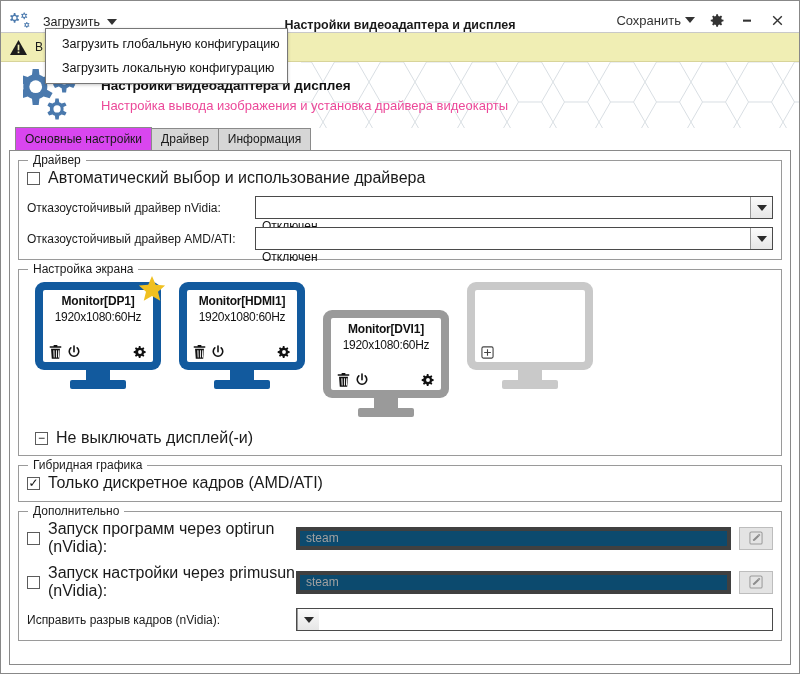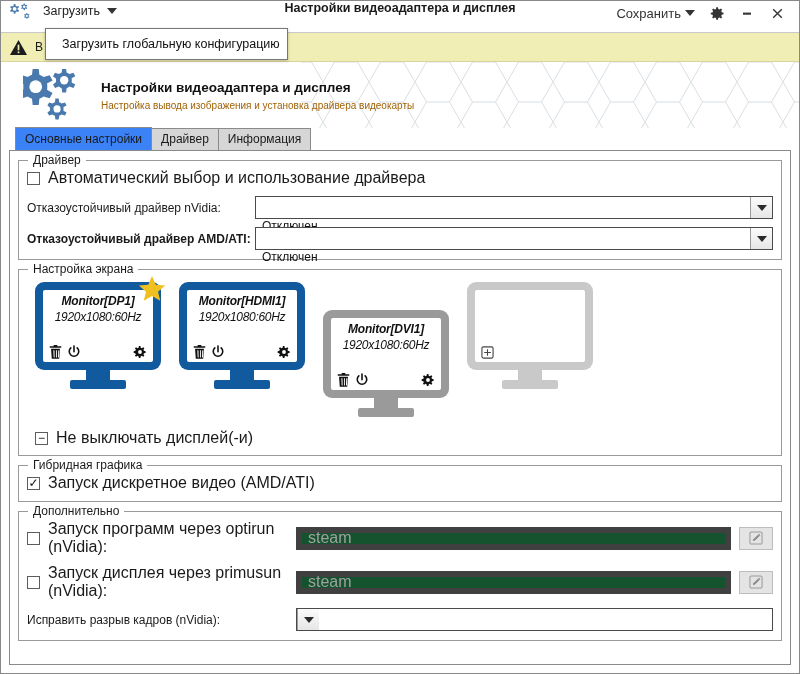--- a/index.html
+++ b/index.html
@@ -21,21 +21,21 @@
     background:#fff;
     display:flex; flex-direction:column;
     position:relative;
   }
 
   
   #titlebar {
     height:32px; flex:0 0 32px;
     background:#ffffff;
     border-bottom:1px solid #c9c9c9;
-    display:flex; align-items:flex-start;
+    display:flex; align-items:flex-end;
     padding:0 8px 0 6px;
     position:relative;
     z-index:40;
   }
   .tb-appicon { width:26px; height:22px; display:flex; align-items:center; justify-content:center; }
   .tb-menu {
     display:flex; align-items:center; gap:7px;
     padding:3px 6px; margin-left:4px;
     cursor:pointer; font-size:12.5px; color:#222;
   }
@@ -86,21 +86,21 @@
     flex:0 0 66px; height:66px;
     position:relative; overflow:hidden;
     background:#ffffff;
     display:flex; align-items:center;
     padding-left:22px; gap:16px;
     z-index:5;
   }
   #hexpattern { position:absolute; inset:0; opacity:.55; pointer-events:none; }
   .banner-txt { position:relative; z-index:2; }
   .banner-title { font-size:13.5px; font-weight:600; color:#111; margin-bottom:5px; }
-  .banner-sub { font-size:10px; color:#a16207; }
+  .banner-sub { font-size:13px; color:#ec4899; }
   .banner-icon { position:relative; z-index:2; width:62px; height:52px; }
 
   
   #tabstrip {
     flex:0 0 22px; height:22px;
     display:flex; align-items:flex-end;
     padding-left:14px;
     position:relative; z-index:6;
     background:transparent;
   }
@@ -109,21 +109,21 @@
     padding:0 9px;
     font-size:12px;
     border:1px solid #8a8a8a;
     border-bottom:none;
     background:#d6d6d6;
     margin-right:-1px;
     cursor:pointer;
     position:relative;
     color:#1a1a1a;
   }
-  .tab.active { background:#3b82f6; z-index:3; height:23px; line-height:22px; }
+  .tab.active { background:#d946ef; z-index:3; height:23px; line-height:22px; }
 
   
   #content {
     flex:1 1 auto;
     border:1px solid #8a8a8a;
     margin:0 8px 8px 8px;
     background:#fff;
     padding:9px 8px 6px 8px;
     position:relative;
     overflow:hidden;
@@ -167,39 +167,38 @@
     border-left:1px solid #9a9a9a;
     background:linear-gradient(#fbfbfb,#e6e6e6);
     display:flex; align-items:center; justify-content:center;
   }
   .combo .cbtn i {
     width:0;height:0;border-left:5px solid transparent;border-right:5px solid transparent;border-top:6px solid #2a2a2a;display:block;
   }
 
   
   .tinput {
-    height:23px; border:6px solid #404040; background:#14532d;
+    height:23px; border:4px solid #404040; background:#0c4a6e;
     display:flex; align-items:center; padding:0 6px;
-    font-size:16px; color:#a0a0a0;
+    font-size:12px; color:#a0a0a0;
   }
   .iconbtn {
     width:34px; height:23px; margin-left:8px;
     border:1px solid #bdbdbd; background:#e4e4e4;
     display:flex; align-items:center; justify-content:center;
     cursor:pointer;
   }
 
   
   .monitors { display:flex; align-items:flex-start; gap:18px; padding:4px 0 2px 8px; }
   .mon { position:relative; width:126px; }
   .mon-screen {
     border-radius:9px;
     padding:8px;
     position:relative;
-    font-style:italic;
   }
   .mon-inner {
     background:#fff; border-radius:2px;
     height:72px; padding:4px 6px 3px 6px;
     display:flex; flex-direction:column;
   }
   .mon-name { font-size:12px; font-weight:700; text-align:center; color:#111; letter-spacing:-.2px; }
   .mon-res { font-size:12px; text-align:center; color:#111; margin-top:2px; letter-spacing:-.3px; }
   .mon-icons { margin-top:auto; display:flex; align-items:center; gap:5px; }
   .mon-icons .spacer { flex:1 1 auto; }
@@ -327,21 +326,21 @@
         <span class="fieldlabel" style="width:228px;">Отказоустойчивый драйвер nVidia:</span>
         <div class="combo" style="flex:1 1 auto;">
           <span class="cval">Отключен</span>
           <span class="cbtn">
               <i></i>
             </span>
         </div>
       </div>
 
       <div class="row">
-        <span class="fieldlabel" style="width:228px;font-weight:bold;">Отказоустойчивый драйвер AMD/ATI:</span>
+        <span class="fieldlabel" style="width:228px;">Отказоустойчивый драйвер AMD/ATI:</span>
         <div class="combo" style="flex:1 1 auto;">
           <span class="cval">Отключен</span>
           <span class="cbtn">
               <i></i>
             </span>
         </div>
       </div>
     </div>
 
     <div class="group" style="padding-bottom:6px;">
@@ -468,21 +467,21 @@
         <span class="cbx-label">Не выключать дисплей(-и)</span>
       </div>
     </div>
 
     <div class="group">
       <div class="glabel">Гибридная графика</div>
       <div class="row">
         <span class="cbx checked">
           <span class="mark tick">✓</span>
         </span>
-        <span class="cbx-label">Запуск дискретное видео (AMD/ATI)</span>
+        <span class="cbx-label">Только дискретное кадров (AMD/ATI)</span>
       </div>
     </div>
 
     <div class="group" style="margin-bottom:0;">
       <div class="glabel">Дополнительно</div>
 
       <div class="row">
         <span class="cbx">
           
         </span>
@@ -496,21 +495,21 @@
             <path d="M4.2 10.8 L4.6 8.9 L9.6 4.0 L11.1 5.5 L6.1 10.4 Z" fill="#8c8c8c"></path>
             <path d="M10.2 3.4 L11.7 4.9" stroke="#8c8c8c" stroke-width="1.5"></path>
           </svg>
         </div>
       </div>
 
       <div class="row">
         <span class="cbx">
           
         </span>
-        <span class="cbx-label" style="width:248px;">Запуск дисплея через primusun (nVidia):</span>
+        <span class="cbx-label" style="width:248px;">Запуск настройки через primusun (nVidia):</span>
         <div class="tinput" style="flex:1 1 auto;">
           <span>steam</span>
         </div>
         <div class="iconbtn">
           <svg width="14" height="14" viewBox="0 0 15 15">
             <rect x="1" y="1" width="13" height="13" rx="1.5" fill="none" stroke="#9a9a9a" stroke-width="1.1"></rect>
             <path d="M4.2 10.8 L4.6 8.9 L9.6 4.0 L11.1 5.5 L6.1 10.4 Z" fill="#8c8c8c"></path>
             <path d="M10.2 3.4 L11.7 4.9" stroke="#8c8c8c" stroke-width="1.5"></path>
           </svg>
         </div>
@@ -523,15 +522,16 @@
               <i></i>
             </span>
         </div>
       </div>
     </div>
 
   </div>
 
   <div id="dropdown">
     <div class="dd-item">Загрузить глобальную конфигурацию</div>
+    <div class="dd-item">Загрузить локальную конфигурацию</div>
   </div>
 
 </div>
 
 </body></html>

